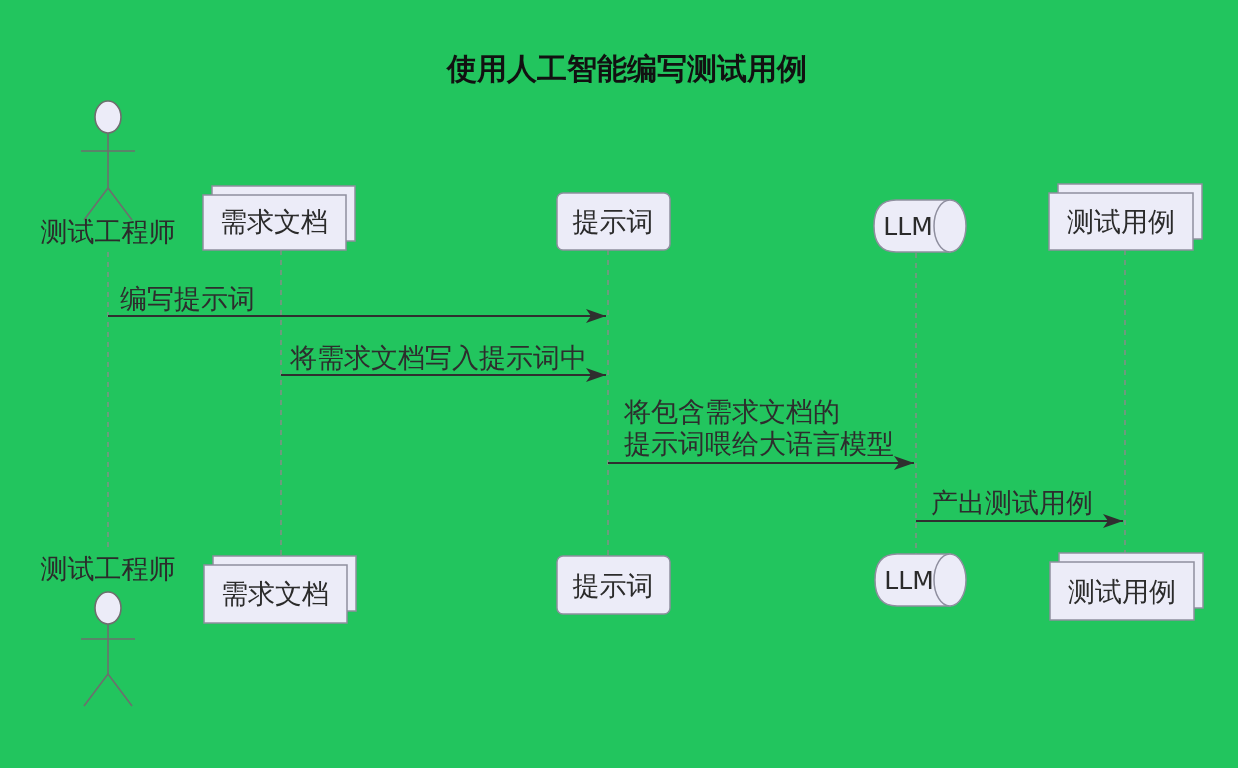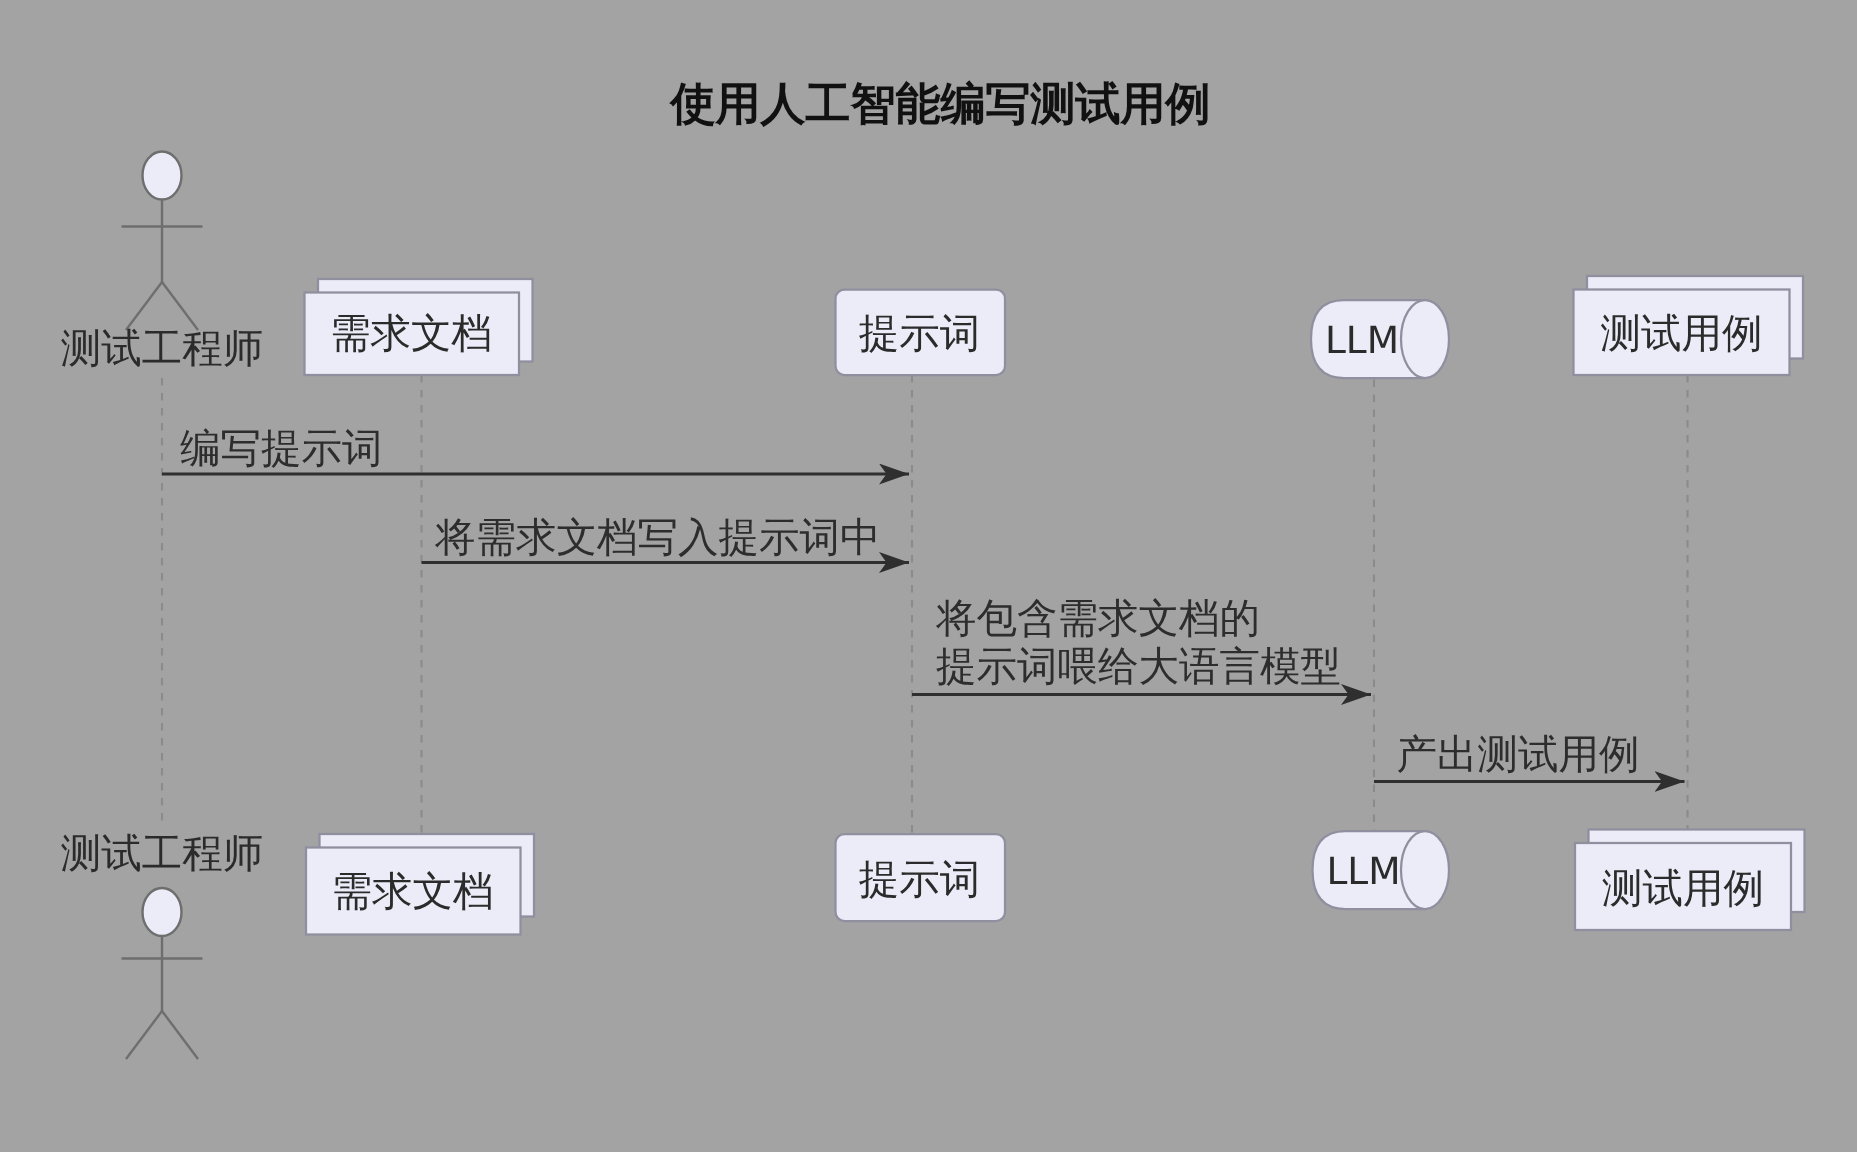--- a/index.html
+++ b/index.html
@@ -1,20 +1,20 @@
 <!DOCTYPE html>
 <html><head>
 <meta charset="utf-8">
 <style>
   html, body { margin: 0; padding: 0; background: #ffffff; }
   .stage {
     position: relative;
     width: 1238px;
     height: 768px;
-    background: #a3a3a3;
+    background: #22c55e;
     font-family: "DejaVu Sans", sans-serif;
     overflow: hidden;
   }
   svg { position: absolute; left: 0; top: 0; }
 
   .title-text   { font-size: 30px; font-weight: bold; fill: #111111; text-anchor: middle; }
   .p-label      { font-size: 27px; fill: #2b2b2b; text-anchor: middle; }
   .llm-label    { font-size: 25px; fill: #2b2b2b; text-anchor: middle; }
   .actor-label  { font-size: 27px; fill: #2b2b2b; text-anchor: middle; }
   .msg-label    { font-size: 27px; fill: #2d2d2d; }

